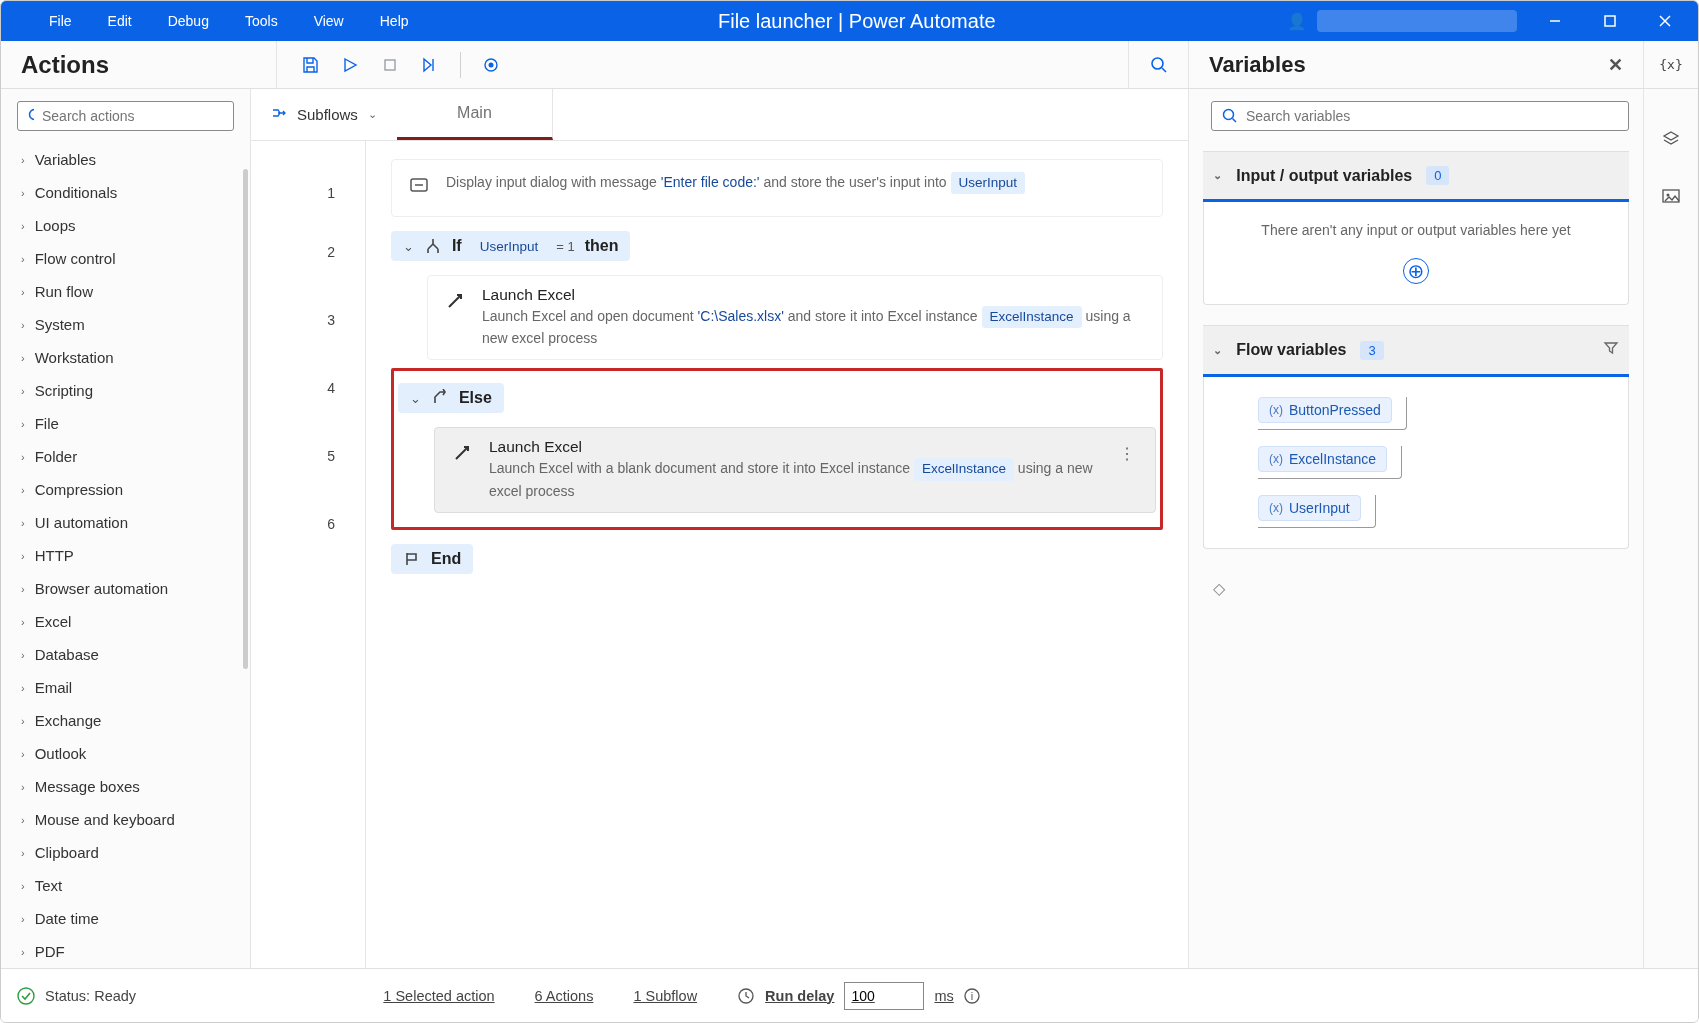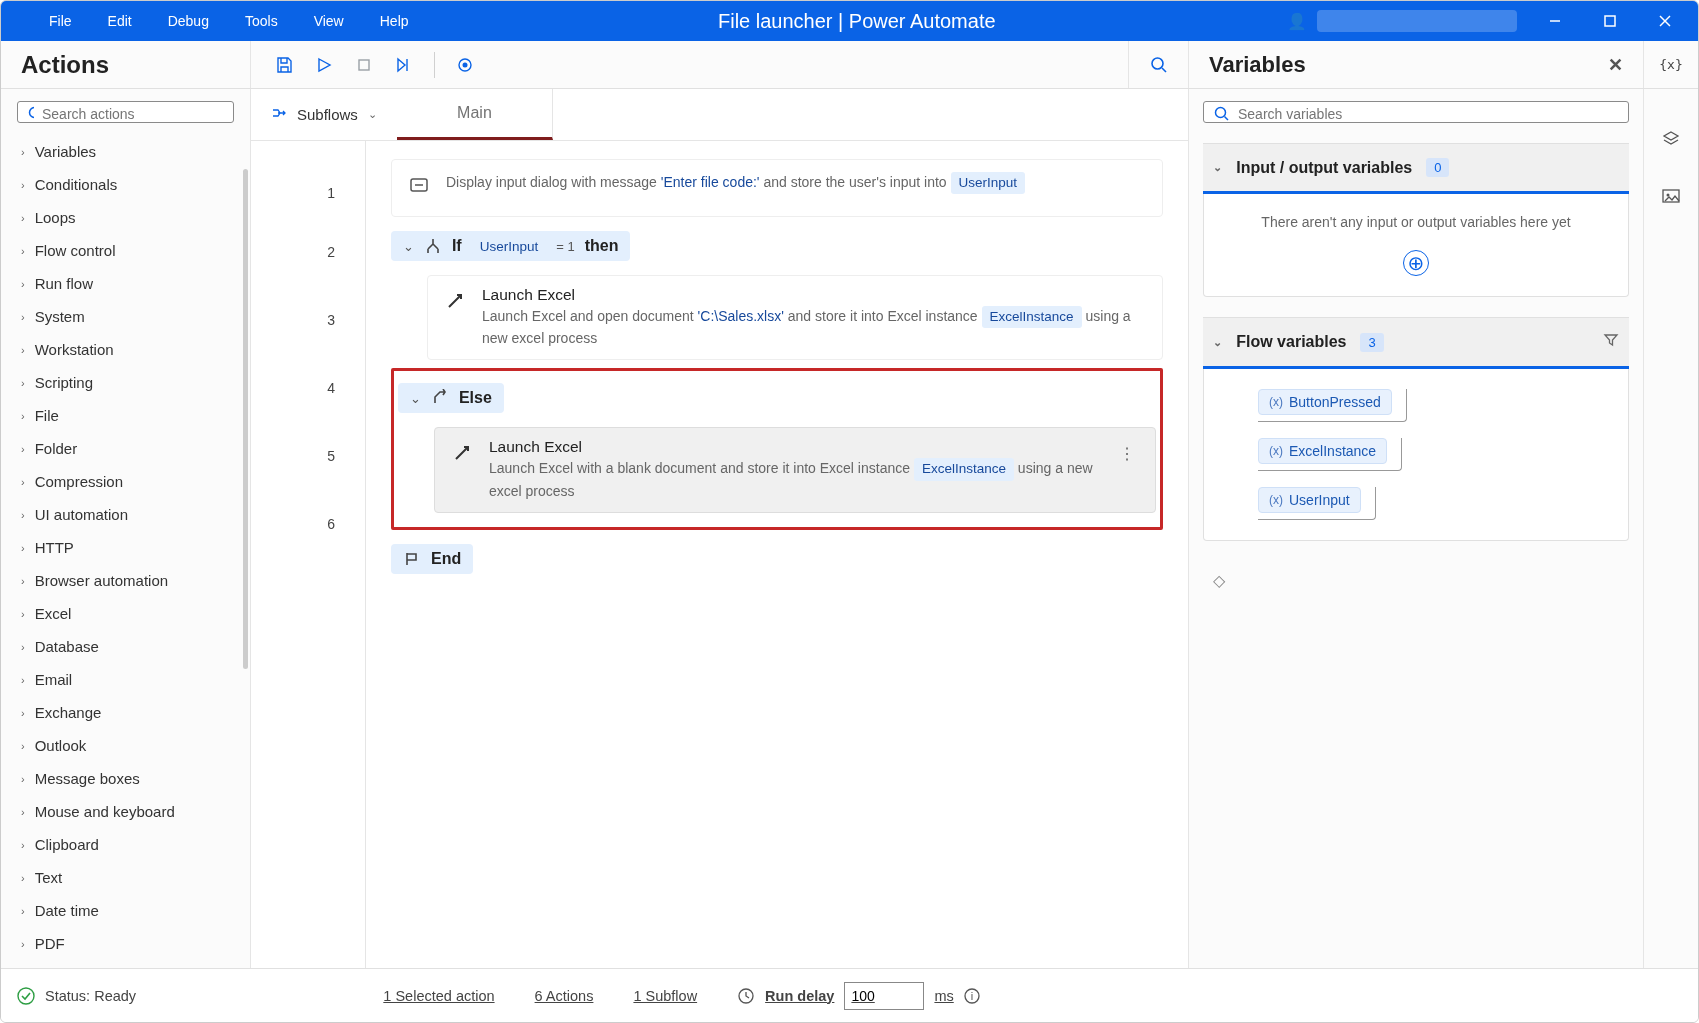--- a/index.html
+++ b/index.html
@@ -9,32 +9,32 @@
   .menus { display: flex; gap: 0; padding-left: 30px; }
   .menu-item { padding: 10px 18px; font-size: 14px; cursor: pointer; }
   .title-center { flex: 1; text-align: center; font-size: 20px; }
   .title-right { display: flex; align-items: center; gap: 10px; padding-right: 6px; }
   .acct-blur { width: 200px; height: 22px; background: rgba(255,255,255,0.22); border-radius: 4px; }
   .win-ctrls { display: flex; }
   .win-btn { width: 55px; height: 40px; display: flex; align-items: center; justify-content: center; cursor: pointer; }
   .win-btn svg { stroke: #fff; }
   
   .toolbar-row { height: 48px; background: #fbfbfb; display: flex; align-items: center; border-bottom: 1px solid #e0e0e0; }
-  .actions-panel-header { width: 250px; padding: 0 20px; font-size: 24px; font-weight: 600; color: #222; border-right: 1px solid #e5e5e5; height: 100%; display: flex; align-items: center; }
+  .actions-panel-header { width: 276px; padding: 0 20px; font-size: 24px; font-weight: 600; color: #222; border-right: 1px solid #e5e5e5; height: 100%; display: flex; align-items: center; }
   .tb-icons { display: flex; align-items: center; padding-left: 15px; gap: 4px; }
   .tb-btn { width: 36px; height: 36px; display: flex; align-items: center; justify-content: center; border-radius: 4px; cursor: pointer; }
   .tb-sep { width: 1px; height: 26px; background: #d0d0d0; margin: 0 8px; }
   .tb-spacer { flex: 1; }
   .search-btn { width: 60px; border-left: 1px solid #e5e5e5; height: 100%; display: flex; align-items: center; justify-content: center; cursor: pointer; }
   .vars-header { width: 455px; padding: 0 20px; font-size: 22px; font-weight: 600; color: #222; border-left: 1px solid #e5e5e5; height: 100%; display: flex; align-items: center; justify-content: space-between; }
   .right-rail-header { width: 55px; border-left: 1px solid #e5e5e5; height:100%; display:flex; align-items:center; justify-content:center; }
   
   .body { flex: 1; display: flex; overflow: hidden; }
   .left { width: 250px; background: #fbfbfb; border-right: 1px solid #e5e5e5; padding: 12px 16px; overflow-y: auto; position: relative; }
-  .search-box { display: flex; align-items: flex-end; border: 1px solid #8a8a8a; border-radius: 3px; height: 22px; padding: 0 10px; margin-bottom: 12px; background: #fff; gap:8px;}
+  .search-box { display: flex; align-items: center; border: 1px solid #8a8a8a; border-radius: 3px; height: 30px; padding: 0 10px; margin-bottom: 12px; background: #fff; gap:8px;}
   .search-box input { border: none; outline: none; flex: 1; font-size: 14px; }
   .cat-item { display: flex; align-items: center; gap: 10px; padding: 8px 4px; font-size: 15px; color: #333; cursor: pointer; }
   .chev { color:#666; font-size: 11px;}
   .center { flex: 1; display: flex; flex-direction: column; background: #fff; }
   .subflows-bar { height: 52px; display: flex; align-items: center; border-bottom: 1px solid #e5e5e5; }
   .subflows-btn { display: flex; align-items: center; gap: 10px; padding: 0 20px; height: 100%;  font-size: 15px; color:#333; cursor:pointer;}
   .tab { height: 100%; display: flex; align-items: center; padding: 0 60px; font-size: 16px; border-right: 1px solid #e5e5e5; border-bottom: 3px solid #7f1d1d; color:#737373; cursor:pointer;}
   .designer { flex: 1; display: flex; overflow-y: auto; }
   .gutter { width: 115px; border-right: 1px solid #e5e5e5; padding-top: 18px; }
   .ln { text-align: right; padding: 0 30px 0 0; font-size: 14px; color: #444; }
@@ -50,21 +50,21 @@
   .cond-row { display:flex; align-items:center; gap:10px; }
   .cond-box { display: inline-flex; align-items:center; background: #e3effd; padding: 6px 12px; border-radius: 4px; gap:10px;}
   .kw { font-size:16px; font-weight:600; color:#222;}
   .caret { color:#555; cursor:pointer;}
   .indent1 { margin-left: 36px; }
   .red-box { border: 3px solid #c62828; border-radius: 2px; padding: 6px 4px 6px 4px; margin-bottom:8px;}
   .step.selected { background:#f0f0f0; border:1px solid #ddd;}
   .more-btn { color:#666; padding:6px; cursor:pointer; font-size:16px; }
   
   .right { width: 455px; background: #fbfbfb; border-left: 1px solid #e5e5e5; padding: 12px 14px; overflow-y:auto;}
-  .search-box.r { margin-bottom: 20px; }
+  .search-box.r { margin-bottom: 20px; margin-left: 8px; }
   .section-h { display:flex; align-items:center; gap:14px; padding: 14px 10px; background:#f0f0f0; border-top:1px solid #e0e0e0; font-size:16px; font-weight:600; color:#222; cursor:pointer; justify-content:flex-start;}
   .section-h.active { border-bottom: 3px solid #0a63e6; }
   .count-badge { background:#d7e5fa; color:#0a63e6; font-size:13px; padding:2px 8px; border-radius:3px; font-weight:400;}
   .sect-body { border:1px solid #e0e0e0; border-top:none; border-radius: 0 0 4px 4px; padding: 20px; background:#fff; margin-bottom:20px; display:flex; flex-direction:column; align-items:center; gap:20px;}
   .empty-msg { color:#666; font-size:14px;}
   .plus { color:#0a63e6; font-size:20px; border:1px solid #0a63e6; border-radius:50%; width:26px; height:26px; display:flex; align-items:center; justify-content:center; cursor:pointer;}
   .filter-ic { margin-left:auto; color:#666; cursor:pointer;}
   .var-pill-row { width:100%; display:flex; flex-direction:column; gap:16px; align-items:flex-start; padding-left:34px;}
   .var-pill { display:inline-flex; align-items:center; gap:6px; background:#e8f1fd; border-radius:4px; padding:4px 10px; font-size:14px; color:#1c59b3; border:1px solid #cfe0f7;}
   .var-pill .x { color:#4a78c0; font-size:12px;}

